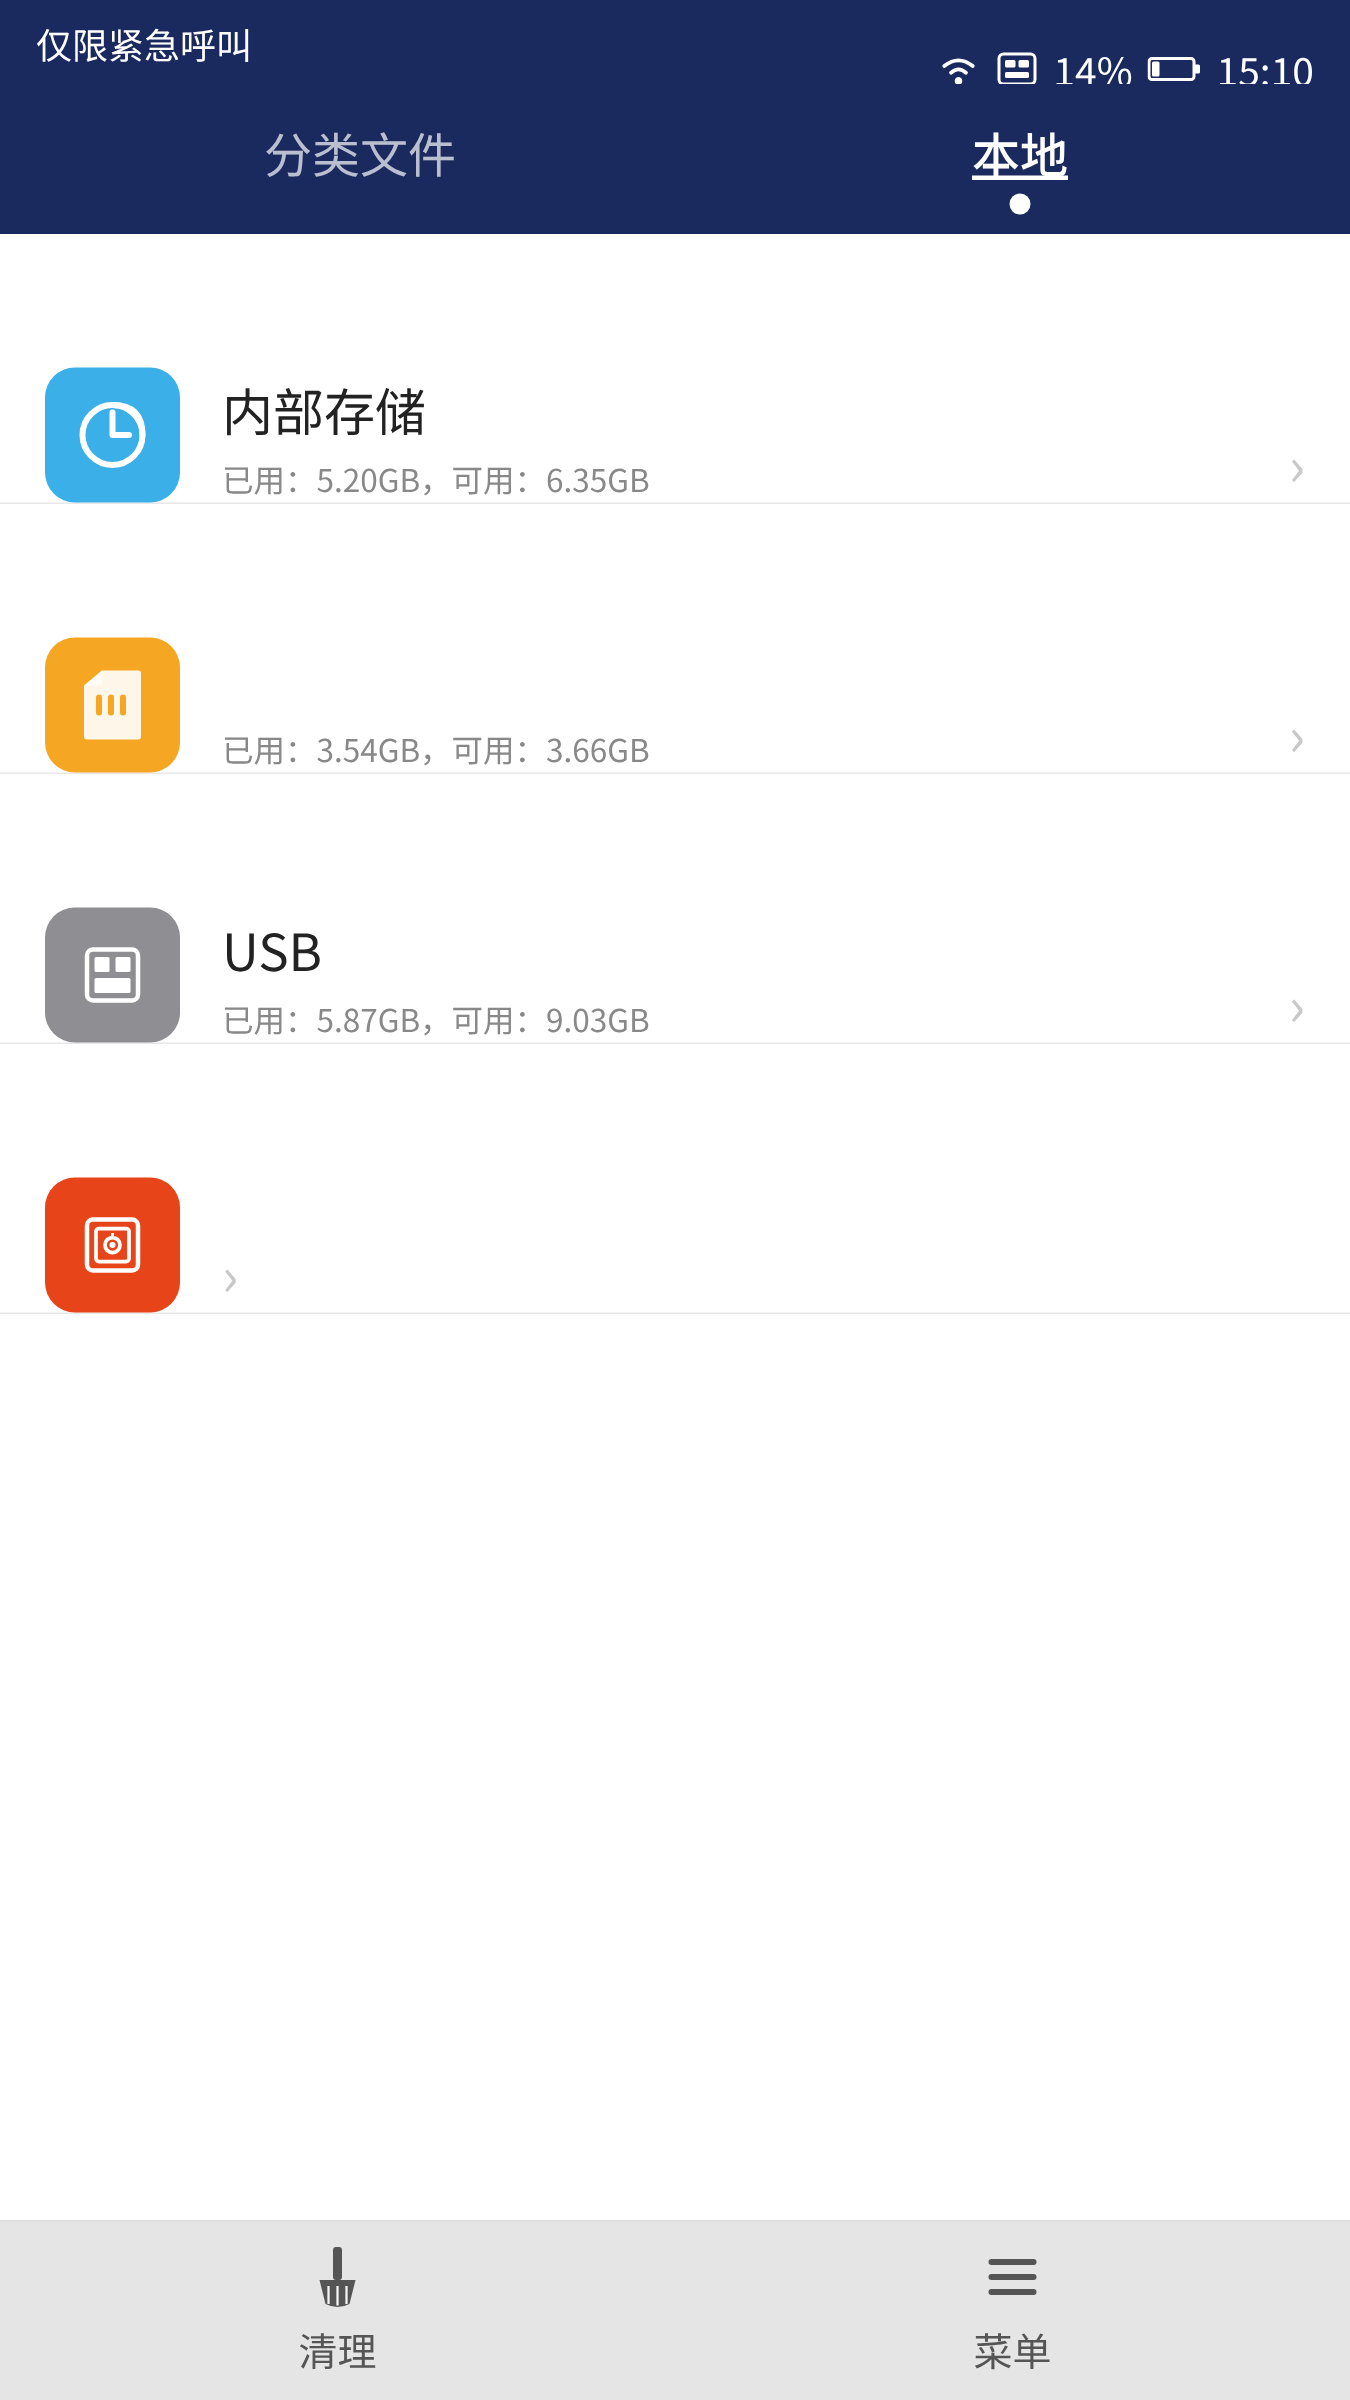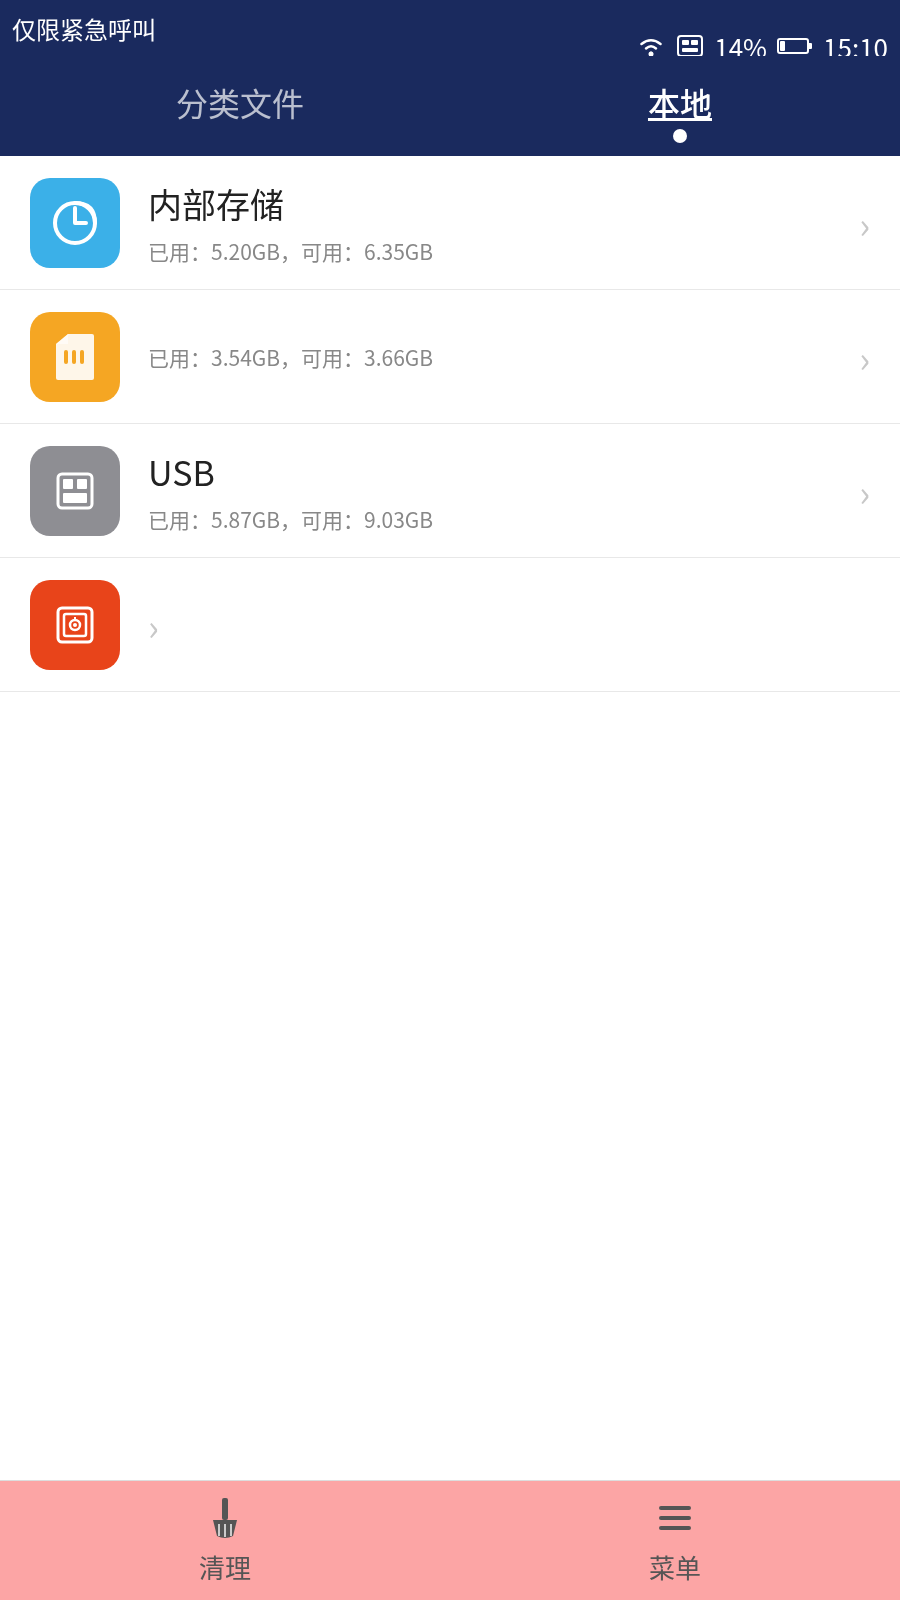--- a/index.html
+++ b/index.html
@@ -13,21 +13,21 @@
       flex-direction: column;
     }
 
     
     .status-bar {
       background: #1a2a5e;
       color: #fff;
       display: flex;
       justify-content: space-between;
       align-items: center;
-      padding: 0 12px;
+      padding: 0 24px;
       height: 56px;
       font-size: 26px;
     }
     .status-bar-left { font-size: 24px; }
     .status-bar-right {
       display: flex;
       align-items: center;
       gap: 10px;
       font-size: 26px;
       margin-top: 36px;
@@ -70,23 +70,23 @@
 
     
     .content {
       flex: 1;
       background: #fff;
     }
 
     
     .storage-item {
       display: flex;
-      align-items: center;
+      align-items: flex-end;
       padding: 0 30px;
-      height: 134px;
+      height: 180px;
       border-bottom: 1px solid #e8e8e8;
       cursor: pointer;
       background: #fff;
     }
 
     .icon-box {
       width: 90px;
       height: 90px;
       border-radius: 20px;
       display: flex;
@@ -113,21 +113,21 @@
     }
 
     .chevron {
       color: #c8c8c8;
       font-size: 36px;
       flex-shrink: 0;
     }
 
     
     .bottom-nav {
-      background: #fca5a5;
+      background: #e5e5e5;
       border-top: 1px solid #ddd;
       height: 120px;
       display: flex;
       align-items: center;
     }
     .bottom-nav-item {
       flex: 1;
       display: flex;
       flex-direction: column;
       align-items: center;

